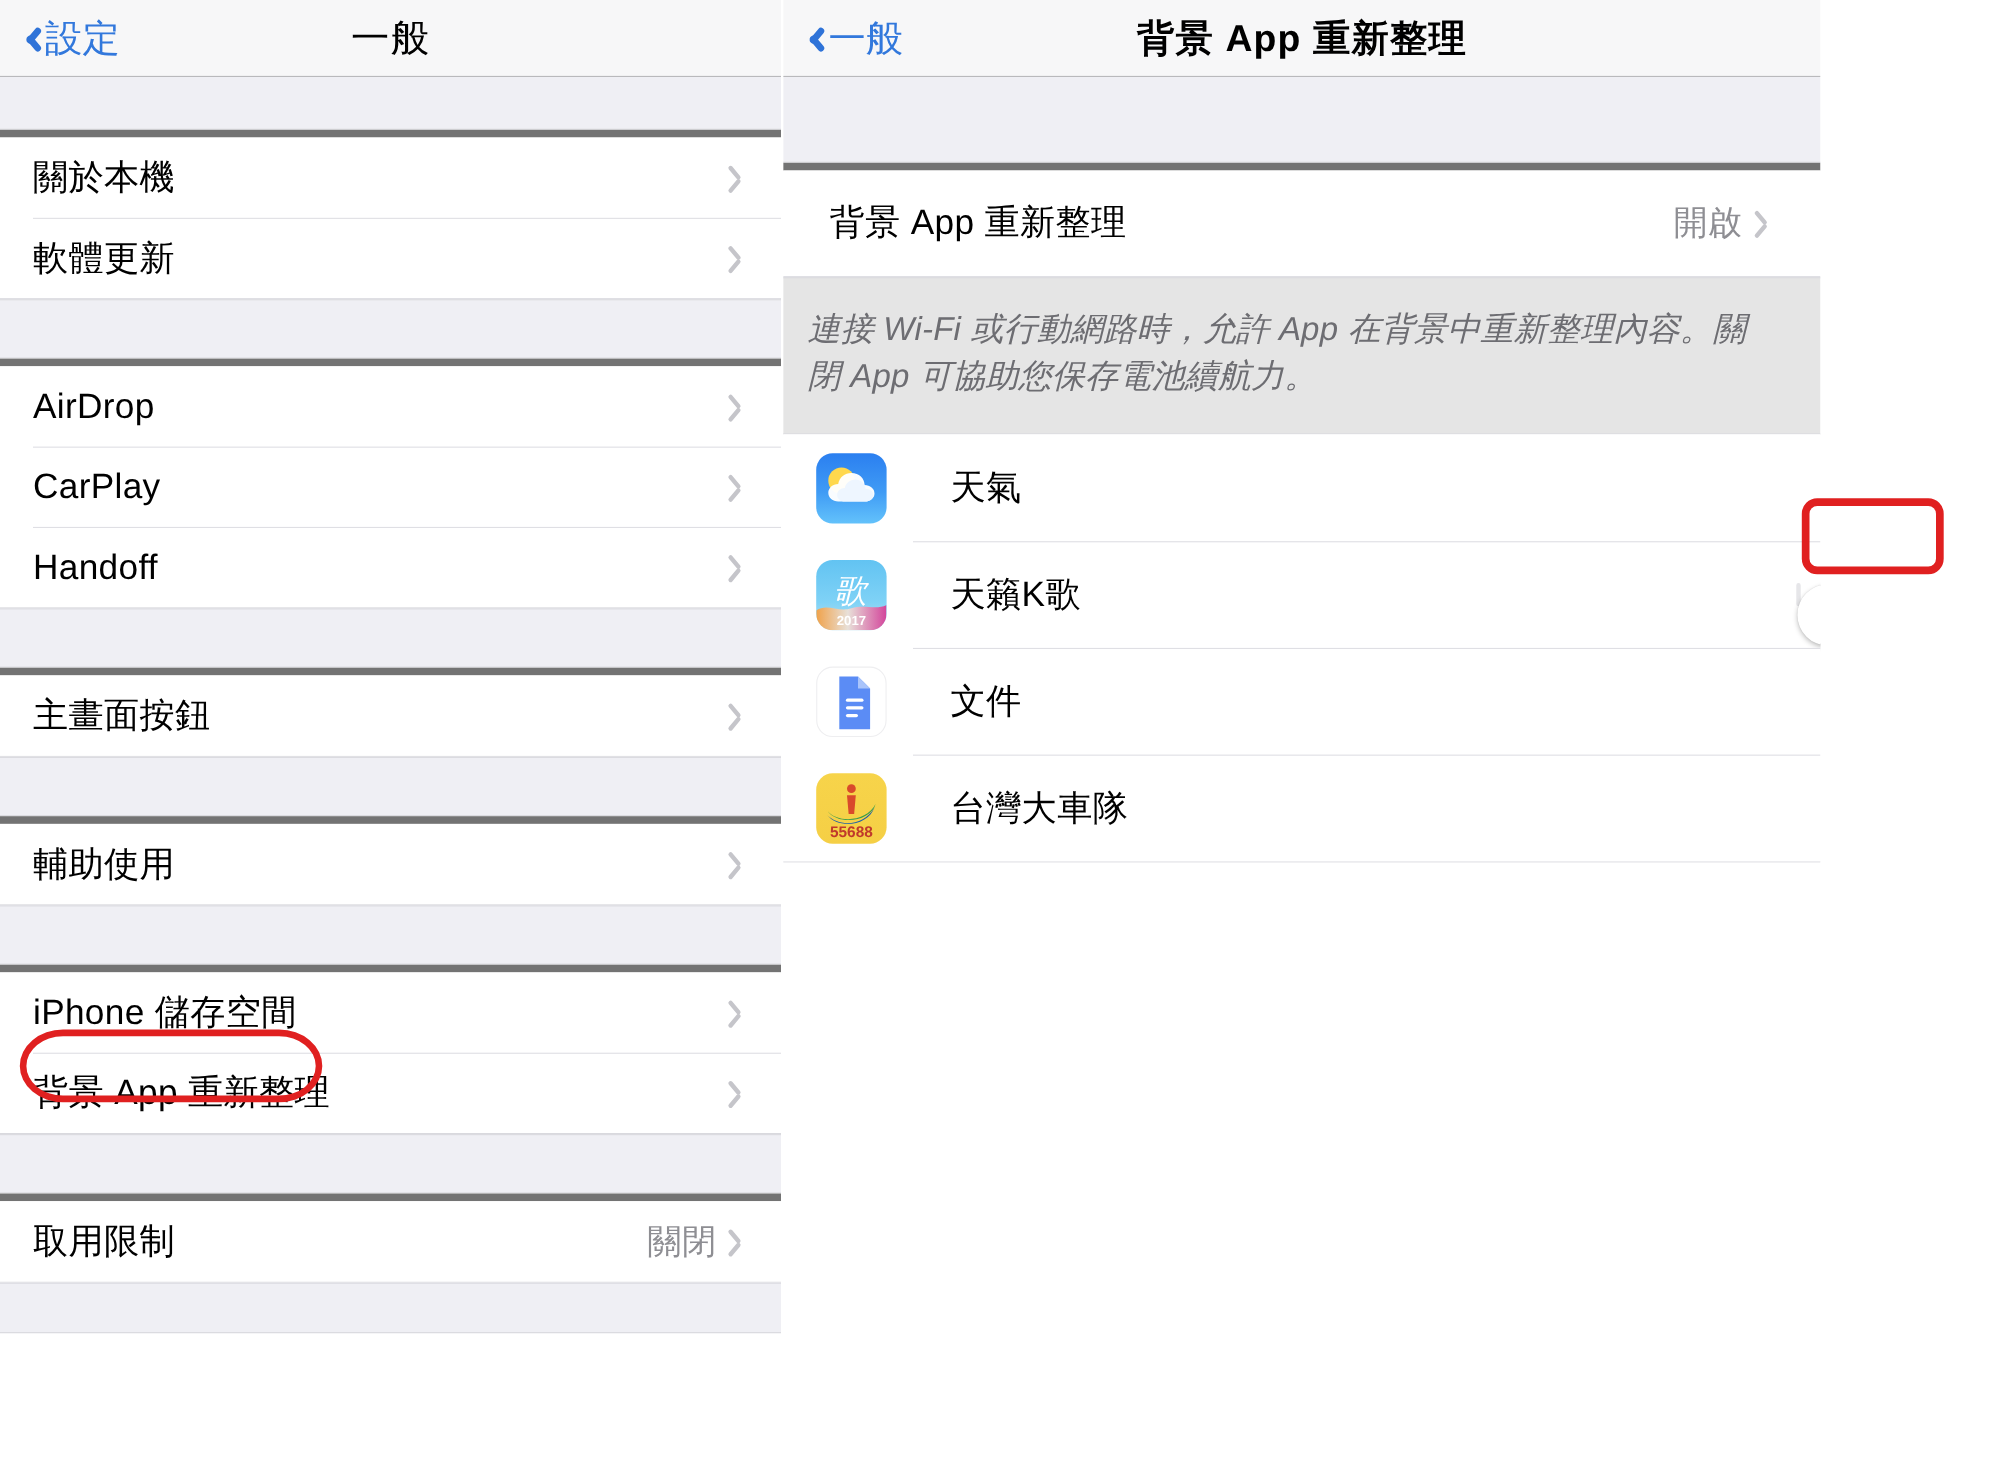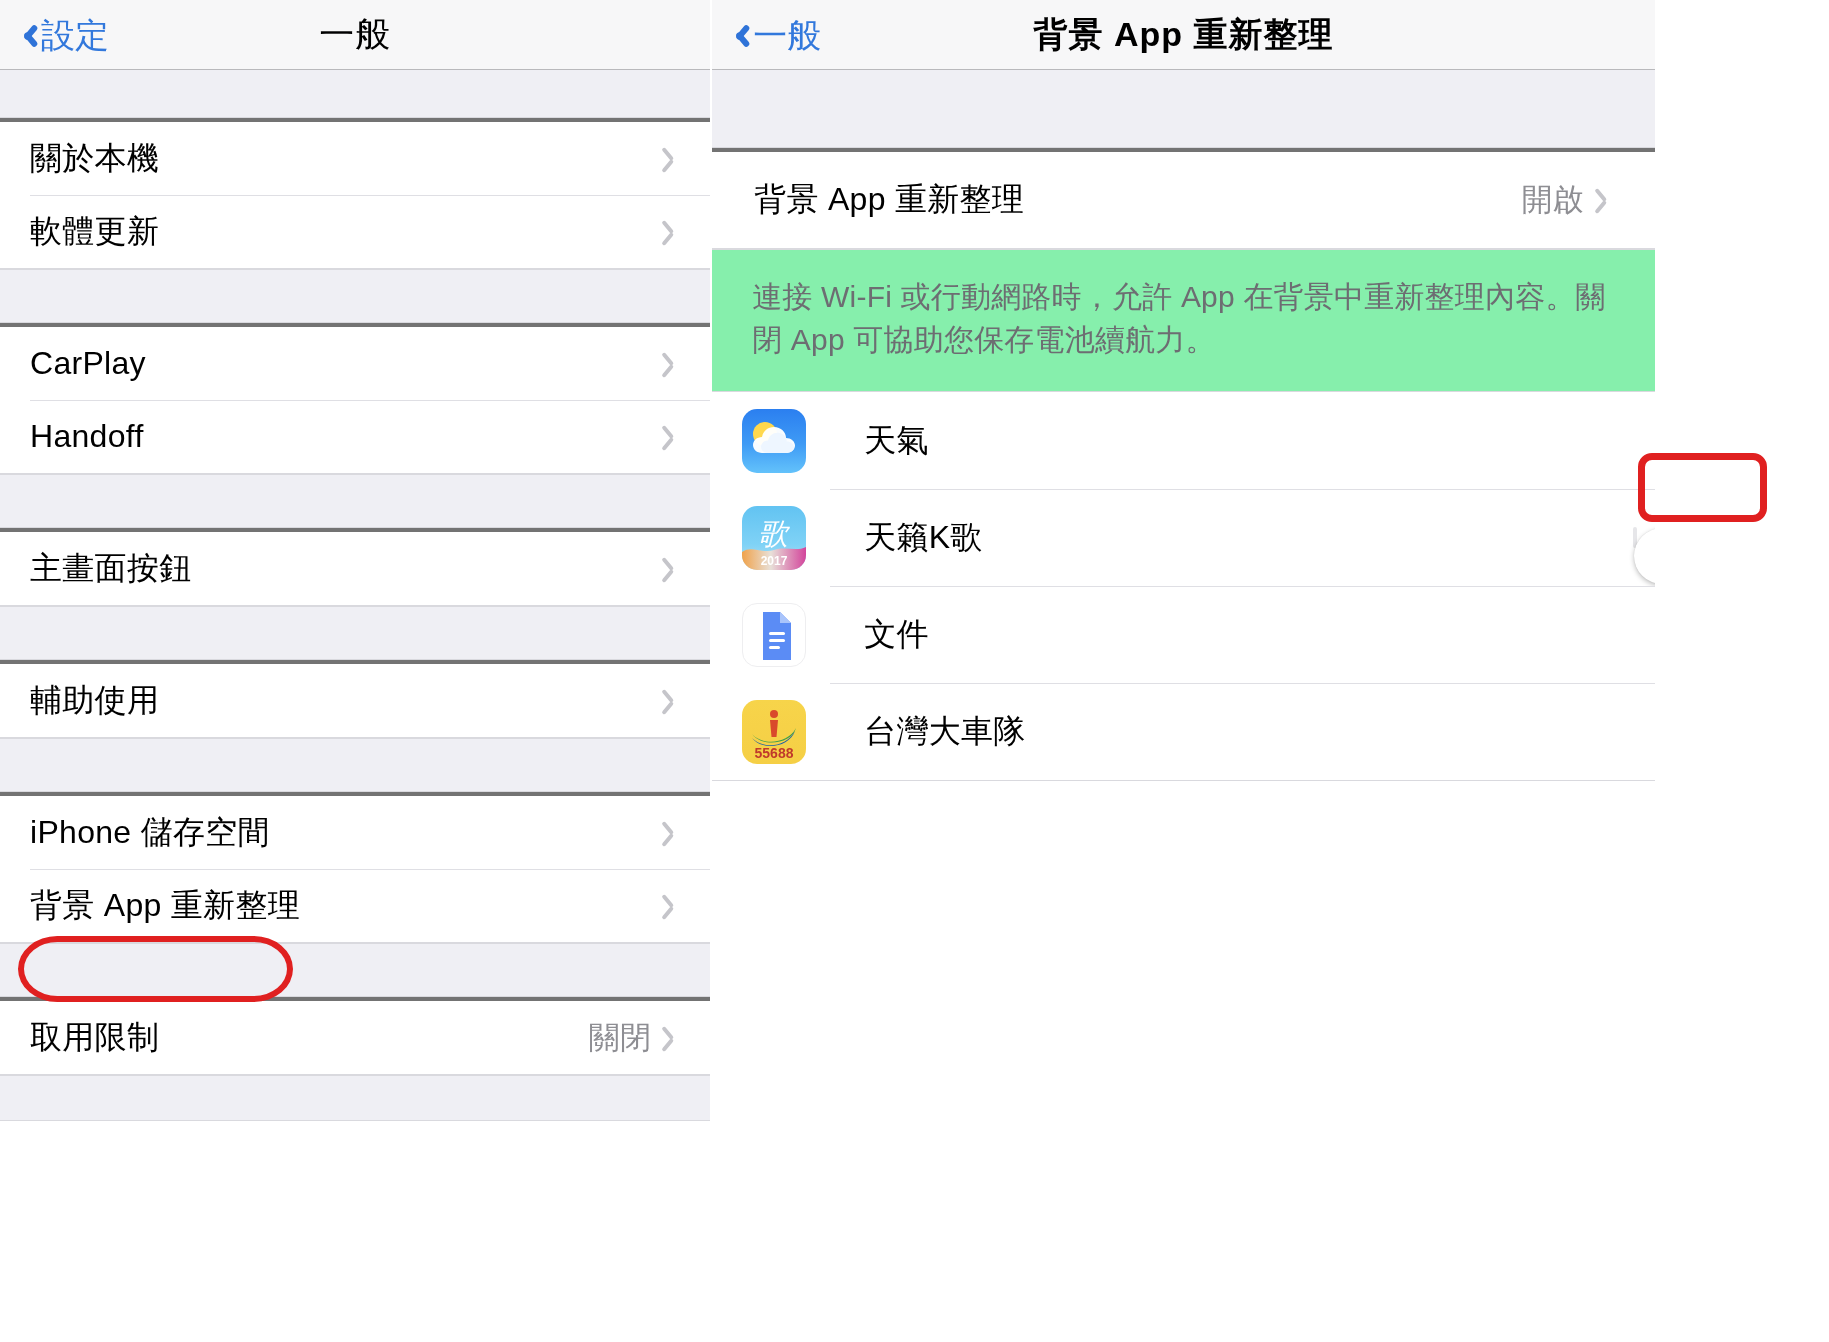--- a/index.html
+++ b/index.html
@@ -87,21 +87,21 @@
   
   .spacer {
     background: #efeff4;
     border-top: 1px solid #d9d9de;
     border-bottom: 1px solid #d9d9de;
   }
   .spacer.no-top { border-top: none; }
 
   .group {
     background: #ffffff;
-    border-top: 4px solid #737373;
+    border-top: 7px solid #737373;
     border-bottom: 1px solid #d9d9de;
   }
 
   .row {
     position: relative;
     display: flex;
     align-items: center;
     height: 73px;
     padding-left: 30px;
     padding-right: 24px;
@@ -149,24 +149,25 @@
     width: 4px;
     height: 15px;
     background: #c5c5ca;
     border-radius: 2px;
   }
   .chev::before { top: 0px;  transform: rotate(-40deg); transform-origin: bottom left; }
   .chev::after  { top: 13px; transform: rotate(40deg);  transform-origin: top left; }
 
   
   .footer-note {
-    background: #86efac;
+    background: #e5e5e5;
     border-top: 1px solid #d9d9de;
     border-bottom: 1px solid #d9d9de;
-    padding: 26px 40px 30px 40px;
+    padding: 26px 40px 30px 22px;
+    font-style: italic;
   }
   .footer-note p {
     font-size: 30px;
     line-height: 1.42;
     color: #6d6d72;
     letter-spacing: 0.2px;
   }
 
   .app-row {
     position: relative;
@@ -271,20 +272,26 @@
         <span class="row-label">軟體更新</span>
         <span class="row-right">
           <span class="chev"></span>
         </span>
       </div>
     </div>
 
     <div class="spacer" style="height:54px"></div>
 
     <div class="group">
+      <div class="row">
+        <span class="row-label">AirDrop</span>
+        <span class="row-right">
+          <span class="chev"></span>
+        </span>
+      </div>
       <div class="row">
         <span class="row-label">CarPlay</span>
         <span class="row-right">
           <span class="chev"></span>
         </span>
       </div>
       <div class="row">
         <span class="row-label">Handoff</span>
         <span class="row-right">
           <span class="chev"></span>

